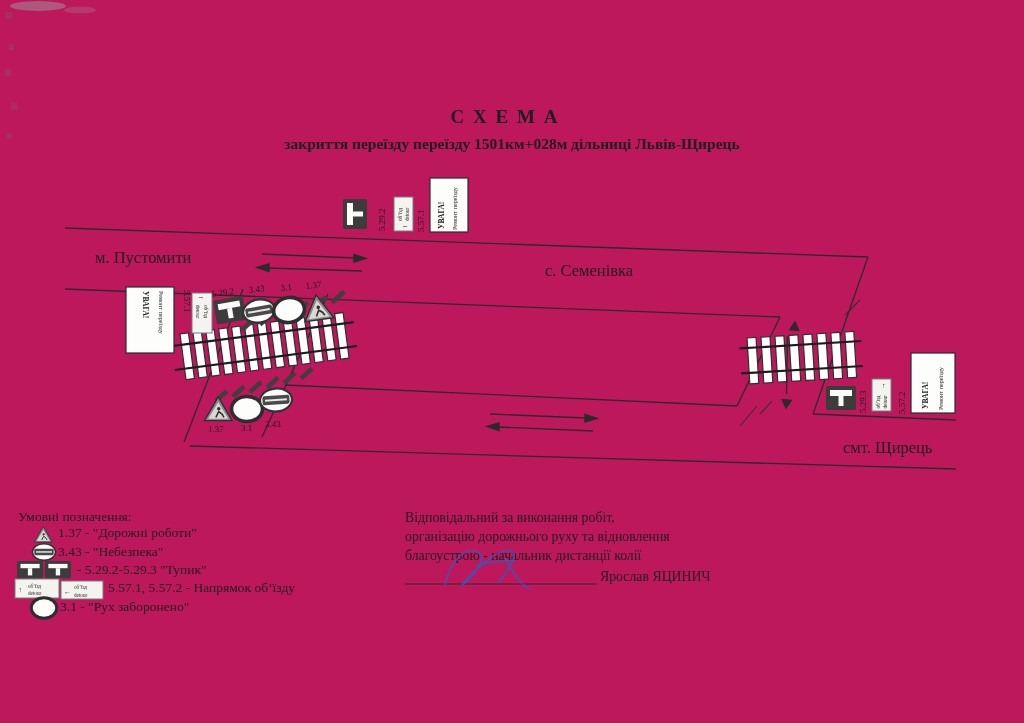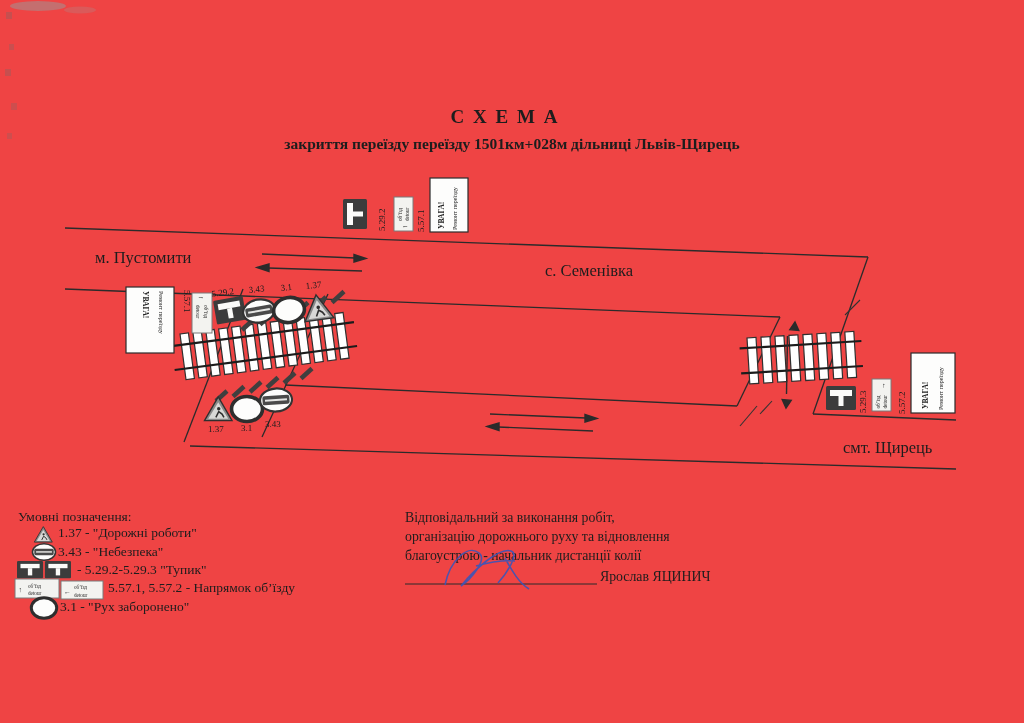--- a/index.html
+++ b/index.html
@@ -1,17 +1,17 @@
 <!DOCTYPE html>
 <html><head>
 <meta charset="utf-8">
 <style>
   html,body{margin:0;padding:0;background:#e9e9e7;}
   .page{
-    width:1024px;height:723px;position:relative;background:#ef4444;
+    width:1024px;height:723px;position:relative;background:#be185d;
     font-family:"Liberation Serif", serif;overflow:hidden;
   }
   svg text{fill:#1d1d1d;}
   .t-title{font-size:19px;font-weight:bold;letter-spacing:2px;}
   .t-sub{font-size:15.5px;font-weight:bold;}
   .t-place{font-size:16.5px;}
   .t-lbl{font-size:9px;}
   .t-warn1{font-size:7.5px;font-weight:bold;}
   .t-warn2{font-size:6.2px;}
   .t-det{font-size:5.2px;}

